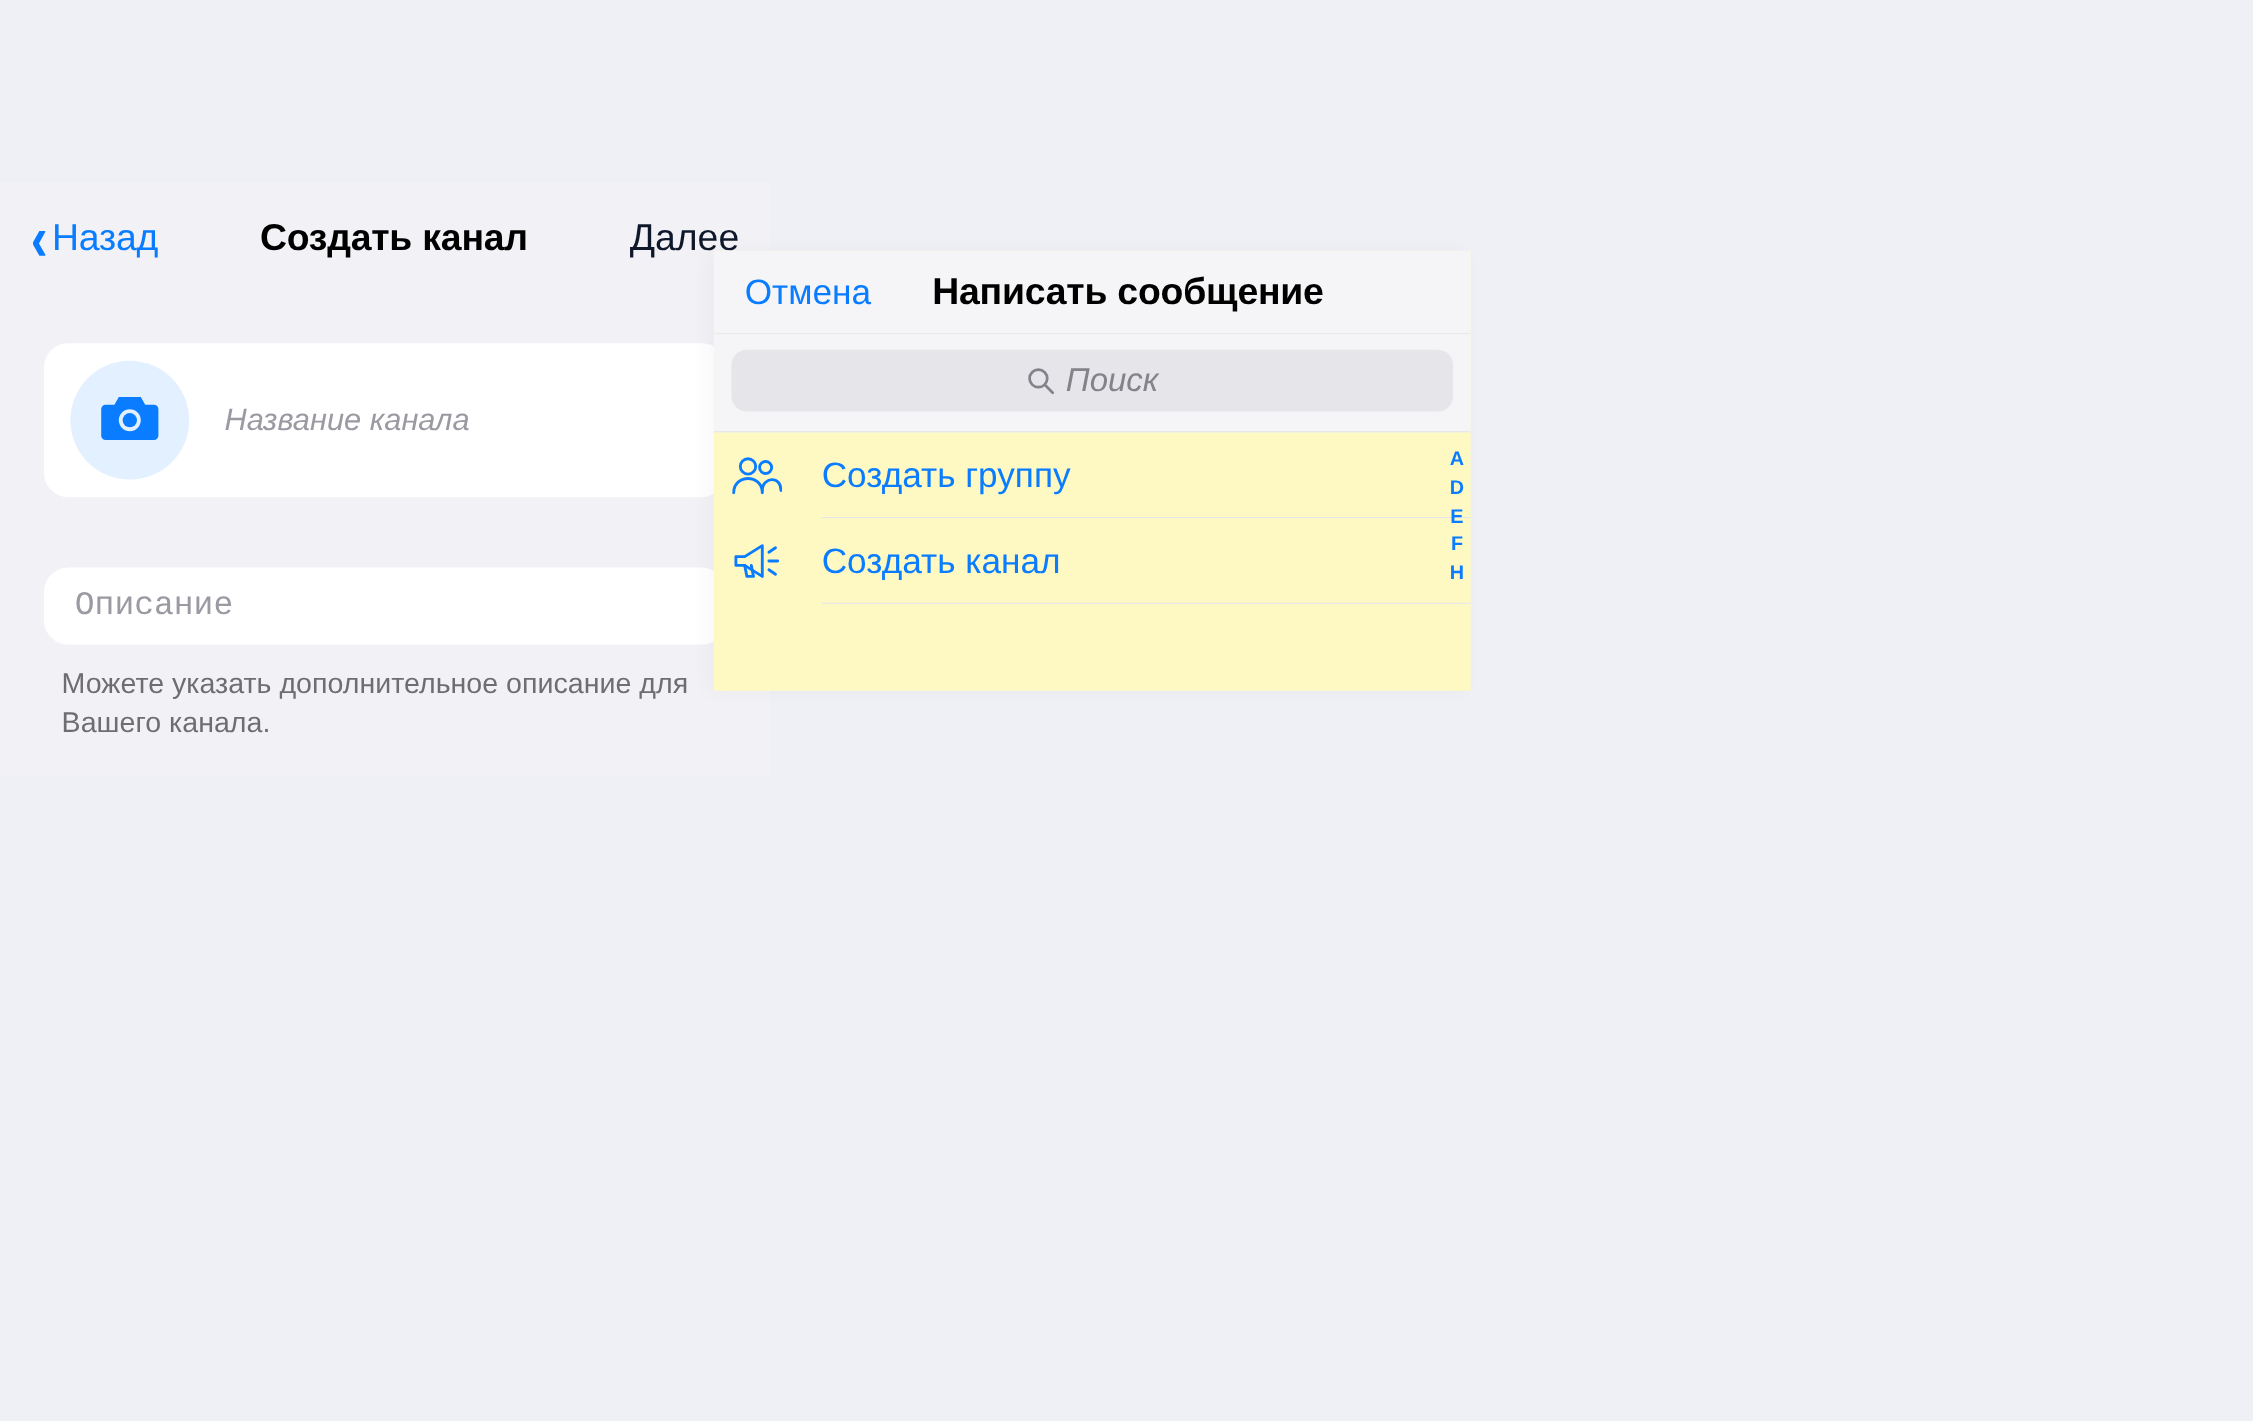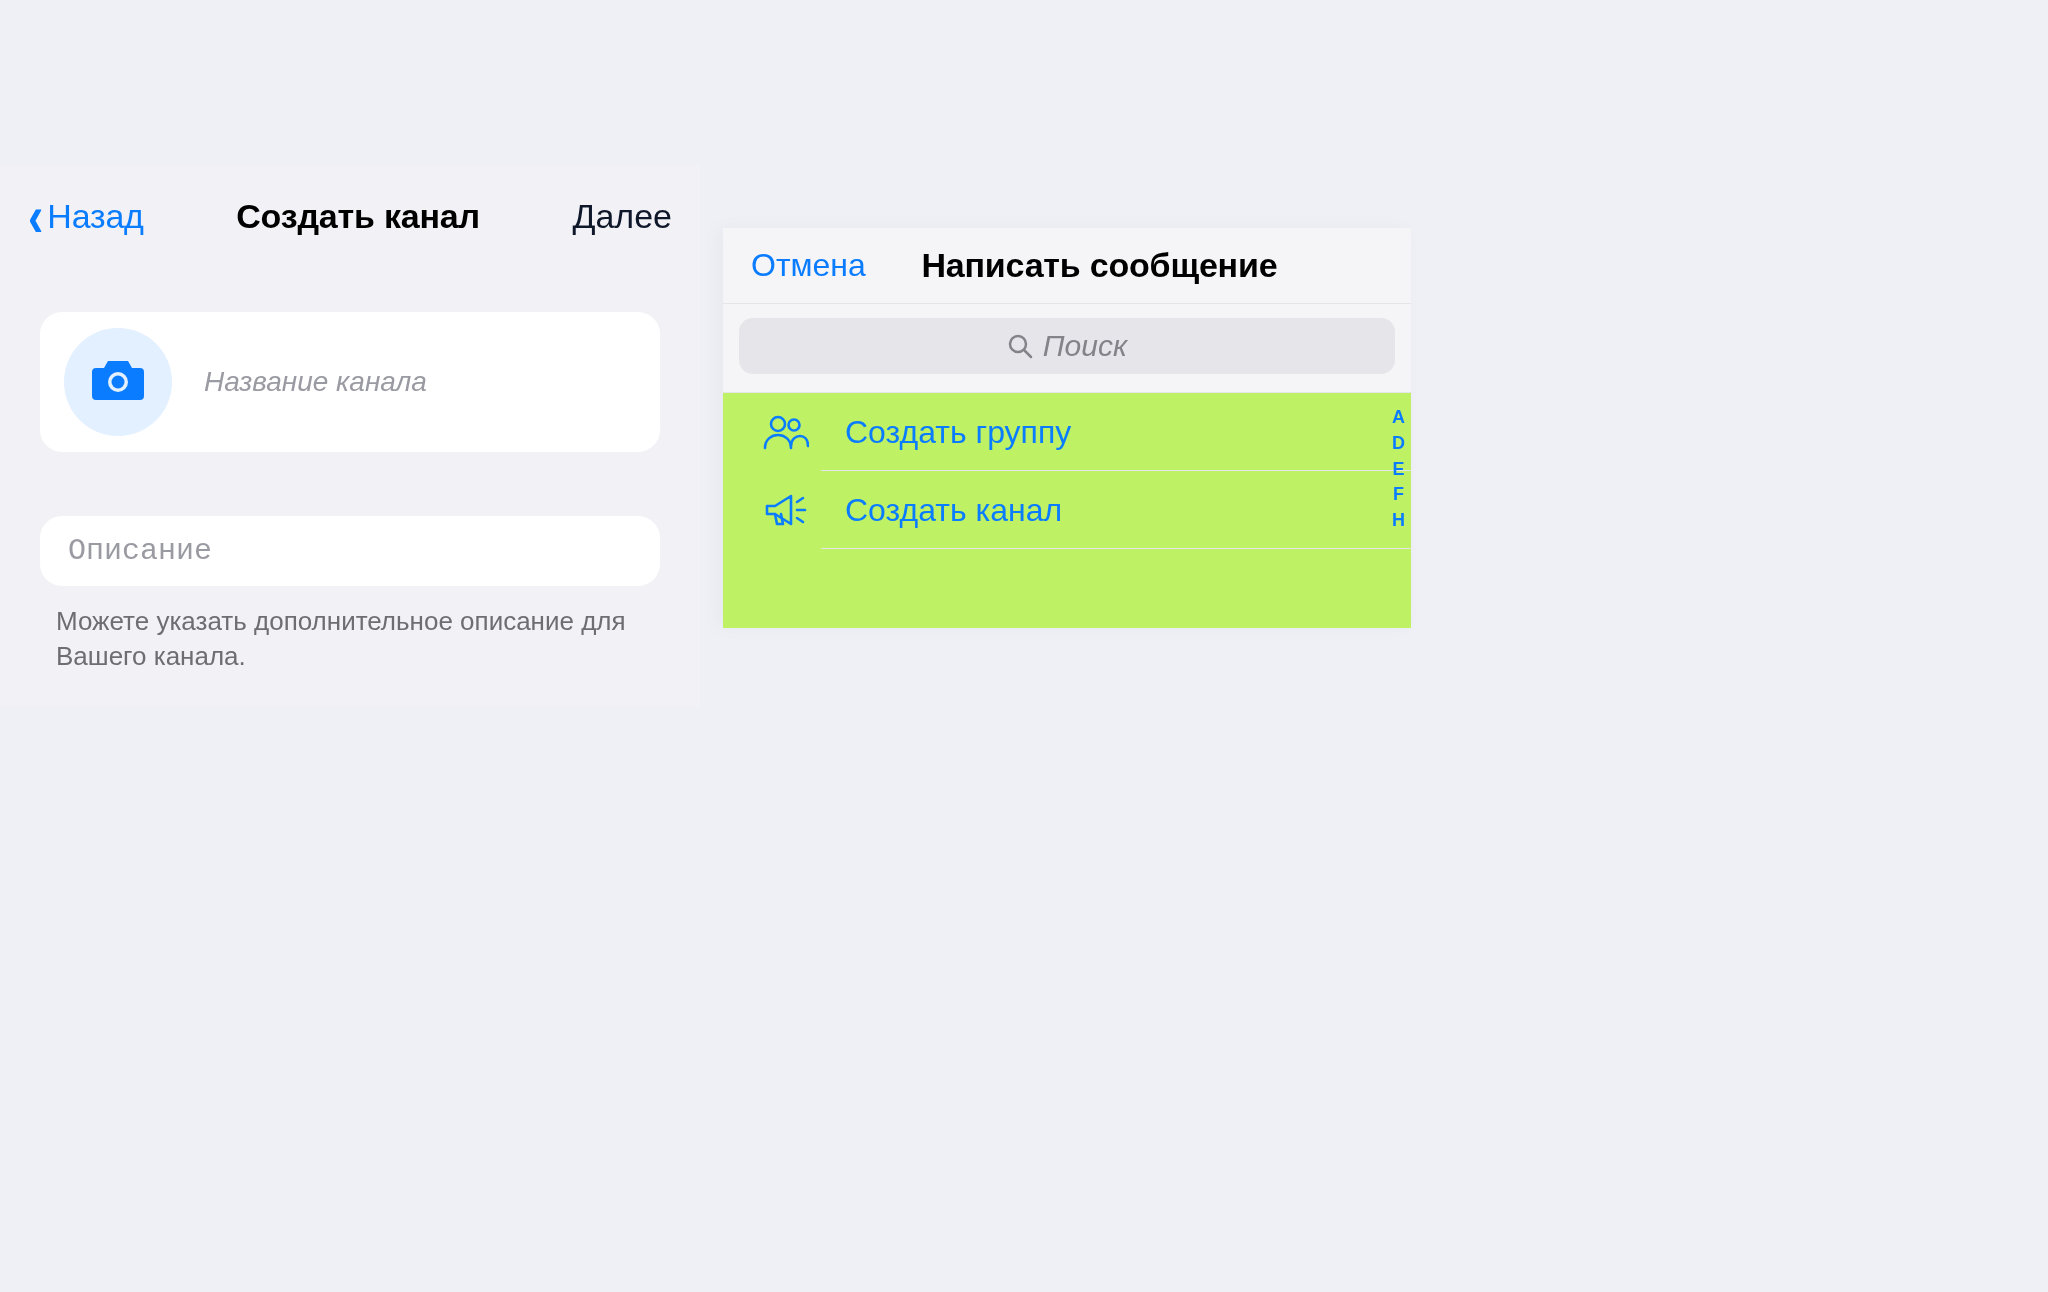--- a/index.html
+++ b/index.html
@@ -100,25 +100,25 @@
   .footer-note {
     margin: 18px 56px 0;
     color: #6d6d72;
     font-size: 26px;
     line-height: 1.35;
   }
 
   
   .panel-right {
     position: absolute;
-    left: 723px;
+    left: 649px;
     top: 228px;
     width: 688px;
     height: 400px;
-    background: #bef264;
+    background: #fef9c3;
     box-shadow: -6px 0 18px rgba(0,0,0,0.03);
   }
   .navbar-right {
     height: 76px;
     background: #f5f5f7;
     display: flex;
     align-items: center;
     padding: 0 28px;
     gap: 40px;
     border-bottom: 1px solid #e4e4e9;
@@ -145,21 +145,21 @@
     font-size: 30px;
     line-height: 1;
     display: inline-flex;
   }
   .search-placeholder { color: #838389; font-size: 30px; font-style: italic; }
 
   .option-row {
     height: 78px;
     display: flex;
     align-items: center;
-    padding-left: 36px;
+    padding-left: 12px;
     gap: 34px;
     cursor: pointer;
     position: relative;
   }
   .option-row::after {
     content: "";
     position: absolute;
     left: 98px; right: 0; bottom: 0;
     height: 1px;
     background: #e6e6ea;

